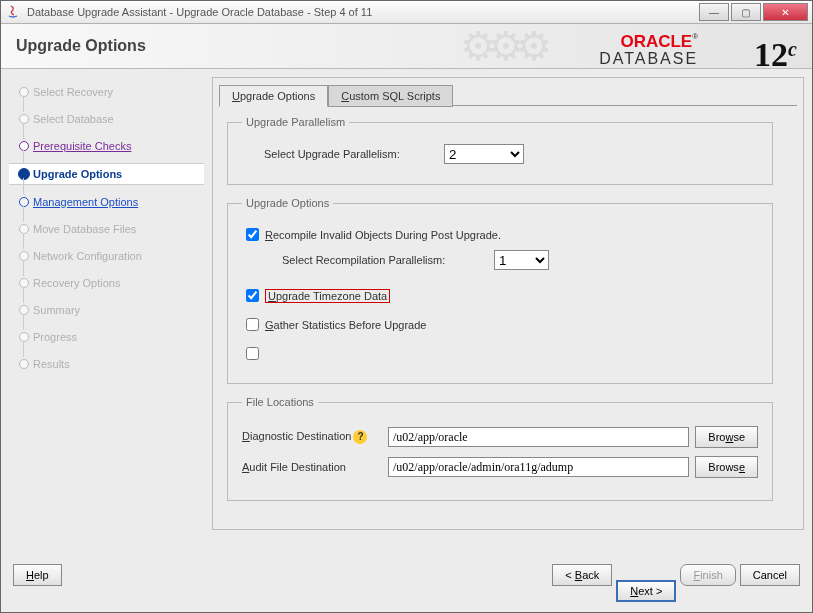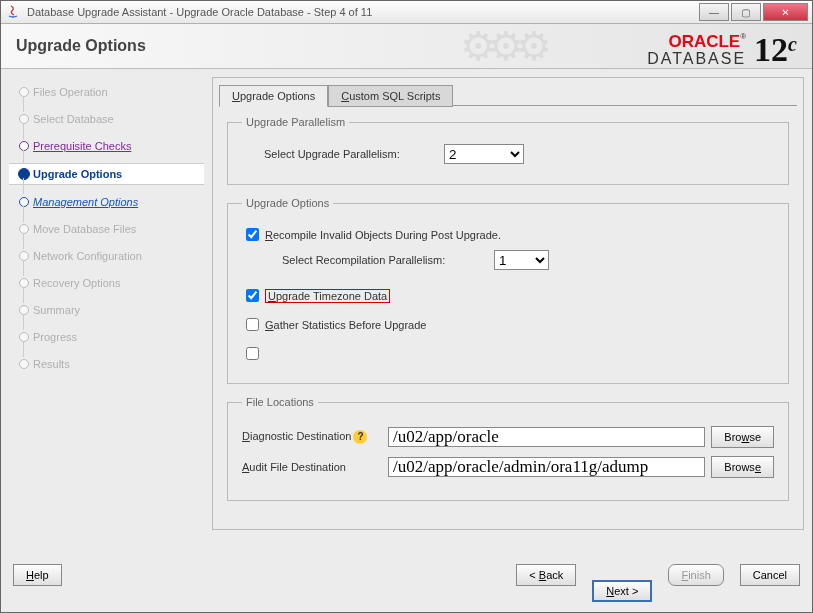--- a/index.html
+++ b/index.html
@@ -72,21 +72,21 @@
     height: 100%;
     width: 200px;
     opacity: 0.15;
     display: flex;
     align-items: center;
     justify-content: center;
     font-size: 40px;
     color: #888;
     letter-spacing: -8px;
   }
-  .brand-wrap{position:absolute; right:15px; top:8px; display:flex; align-items:center;}
+  .brand-wrap{position:absolute; right:15px; top:8px; display:flex; align-items:flex-end;gap:48px;}
   .brand-left{text-align:right; margin-right:8px;}
   .brand-left .oracle{color:#e30613;font-weight:bold;font-size:17px;font-family:Arial;}
   .brand-left .reg{font-size:8px;vertical-align:top;}
   .brand-left .db{color:#333;font-size:16px;letter-spacing:2px;display:block;margin-top:-2px;}
   .brand-12{font-family:Georgia,serif;font-size:34px;color:#111;font-weight:bold;line-height:0.8;}
   .brand-12 .c{font-style:italic;font-size:20px;vertical-align:top;}
 
   .body {
     flex: 1;
     display: flex;
@@ -127,21 +127,21 @@
     color:#0b3d91;
     font-weight:bold;
     background:#fff;
     border:1px solid #ccc;
     border-left:none;border-right:none;
   }
   .step.current::before{
     background:#0b3d91;border-color:#0b3d91;
     width:10px;height:10px;top:4px;left:9px;
   }
-  .step.next{color:#1a4fc4;text-decoration:underline;font-style:italic;}
+  .step.next{color:#1a4fc4;text-decoration:underline;}
   .step.next::before{border-color:#1a4fc4;}
   .step.disabled{color:#b0b0b0;}
 
   .main {
     flex:1;
     border:1px solid #bbb;
     background:#ececec;
     padding:6px;
     display:flex;
     flex-direction:column;
@@ -157,61 +157,61 @@
   .tab.active{
     background:#ececec;
     border-bottom-color:#ececec;
   }
   .tab u{text-decoration:underline;}
   .tab-line{border-bottom:1px solid #999;flex:1;position:relative;top:0px;}
   .tab-area{flex:1;padding:10px 8px;}
 
   fieldset{
     border:1px solid #bbb;
-    margin:0 0 12px 0;
+    margin:0 16px 12px 0;
     padding:10px 14px 14px 14px;
   }
   legend{color:#666;padding:0 4px;}
   label.inline{display:inline-block;min-width:180px;}
   select.combo{
     width:80px;height:20px;
     background:#fff;border:1px solid #888;
   }
   select.small{width:55px;}
   .row{margin:6px 0;display:flex;align-items:center;}
   .chk{margin-right:6px;}
   .chk-label{cursor:pointer;}
   .chk-label u{text-decoration:underline;}
   .redbox{border:1px solid #c00;padding:0 2px;}
   .indent{padding-left:22px;}
   .txt{
     flex:1;height:20px;
     border:1px solid #888;background:#fff;
-    padding:2px 4px;font-family:Tahoma;font-size:17px;
+    padding:2px 4px;font-family:Tahoma;font-size:12px;
   }
   .btn{
     height:22px;padding:2px 12px;
     border:1px solid #888;
     background:linear-gradient(to bottom,#fdfdfd,#e0e0e0);
     cursor:pointer;font-size:11px;text-align:right;
   }
   .btn u{text-decoration:underline;}
   .btn:disabled{color:#999;border-radius:7px;}
   .btn.default{border:2px solid #3a6fb7;margin-top:32px;}
   .help-icon{
     display:inline-block;width:14px;height:14px;
     border-radius:50%;background:#fc3;
     color:#333;font-weight:bold;font-size:10px;
     text-align:center;line-height:14px;margin-left:2px;
   }
   .flrow{display:flex;align-items:center;gap:6px;margin:8px 0;}
   .flrow .lbl{width:140px;}
   .footer{
     display:flex;align-items:center;
-    padding:10px 12px;gap:16px;
+    padding:10px 12px;gap:4px;
   }
   .footer .spacer{flex:1;}
 </style>
 </head>
 <body>
 
 <div class="window">
   <div class="titlebar">
     <span class="java-icon">
       <svg width="14" height="14" viewBox="0 0 14 14">
@@ -232,21 +232,21 @@
       <div class="brand-left">
         <span class="oracle">ORACLE</span><span class="reg">®</span>
         <span class="db">DATABASE</span>
       </div>
       <div class="brand-12"><span>12</span><span class="c">c</span></div>
     </div>
   </div>
 
   <div class="body">
     <div class="sidebar">
-      <div class="step disabled">Files Operation</div>
+      <div class="step disabled">Select Recovery</div>
       <div class="step disabled">Select Database</div>
       <div class="step done">Prerequisite Checks</div>
       <div class="step current">Upgrade Options</div>
       <div class="step next">Management Options</div>
       <div class="step disabled">Move Database Files</div>
       <div class="step disabled">Network Configuration</div>
       <div class="step disabled">Recovery Options</div>
       <div class="step disabled">Summary</div>
       <div class="step disabled">Progress</div>
       <div class="step disabled">Results</div>

